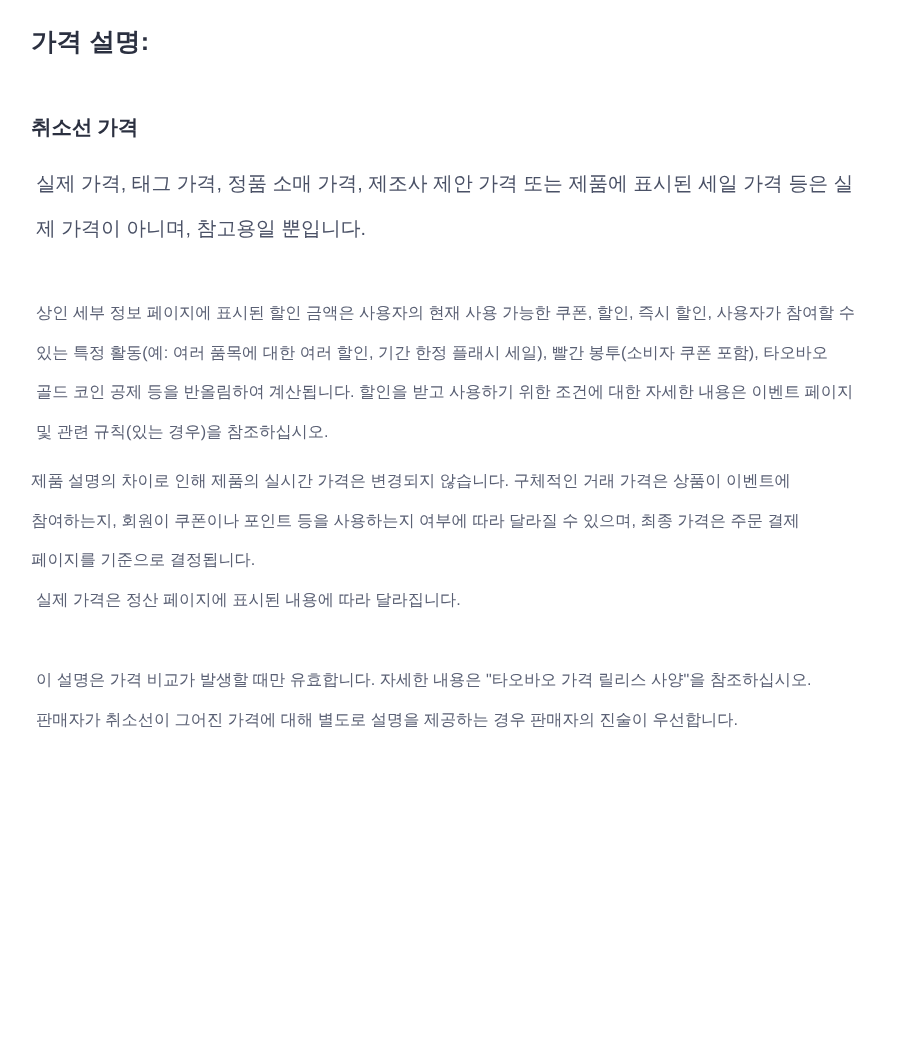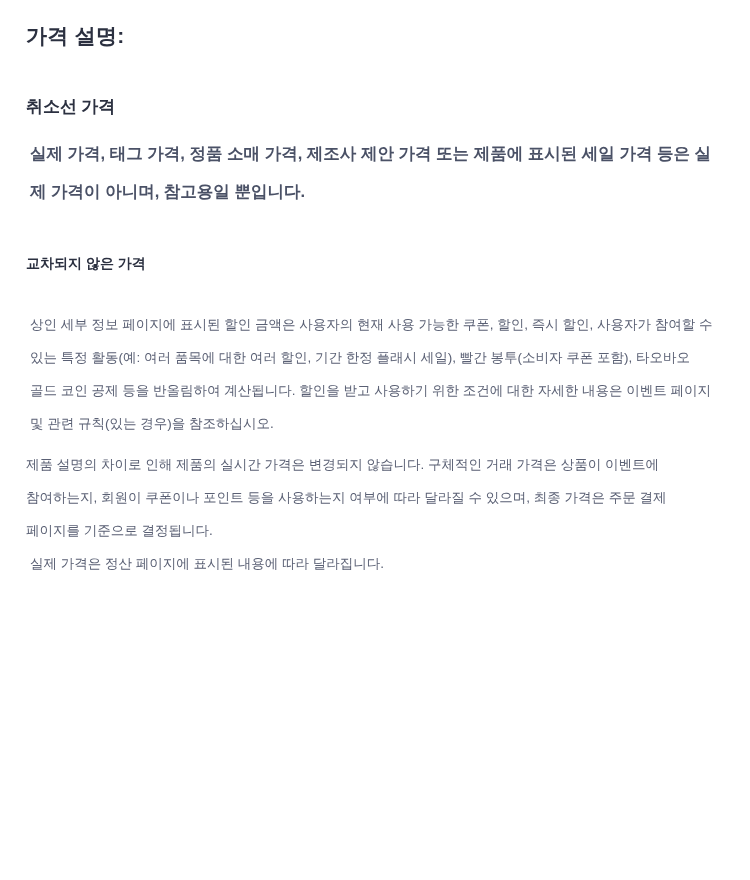--- a/index.html
+++ b/index.html
@@ -38,21 +38,21 @@
     font-weight: bold;
     color: #2b3040;
     margin: 0;
     padding-top: 42px;
     line-height: 26px;
     font-family: Liberation Serif, serif;
   }
 
   .lead {
     font-size: 16.5px;
-    font-weight: bold;
+    font-weight: normal;
     color: #4a5166;
     line-height: 38px;
     margin: 0;
     padding-top: 14px;
     padding-left: 4px;
     padding-right: 6px;
   }
 
   .subhead {
     font-size: 14px;
@@ -90,22 +90,22 @@
 <body>
 
 <div class="page">
 
   <h1 class="title">가격 설명:</h1>
 
   <h2 class="section-head">취소선 가격</h2>
 
   <p class="lead">실제 가격, 태그 가격, 정품 소매 가격, 제조사 제안 가격 또는 제품에 표시된 세일 가격 등은 실제 가격이 아니며, 참고용일 뿐입니다.</p>
 
-  <h3 class="subhead">교차되지 않은 가격</h3>
 
   <p class="body-para gap-lg indent">상인 세부 정보 페이지에 표시된 할인 금액은 사용자의 현재 사용 가능한 쿠폰, 할인, 즉시 할인, 사용자가 참여할 수 있는 특정 활동(예: 여러 품목에 대한 여러 할인, 기간 한정 플래시 세일), 빨간 봉투(소비자 쿠폰 포함), 타오바오 골드 코인 공제 등을 반올림하여 계산됩니다. 할인을 받고 사용하기 위한 조건에 대한 자세한 내용은 이벤트 페이지 및 관련 규칙(있는 경우)을 참조하십시오.</p>
 
   <p class="body-para">제품 설명의 차이로 인해 제품의 실시간 가격은 변경되지 않습니다. 구체적인 거래 가격은 상품이 이벤트에 참여하는지, 회원이 쿠폰이나 포인트 등을 사용하는지 여부에 따라 달라질 수 있으며, 최종 가격은 주문 결제 페이지를 기준으로 결정됩니다.</p>
 
   <p class="body-para tail indent">실제 가격은 정산 페이지에 표시된 내용에 따라 달라집니다.</p>
 
+  <p class="body-para gap-lg indent">이 설명은 가격 비교가 발생할 때만 유효합니다. 자세한 내용은 "타오바오 가격 릴리스 사양"을 참조하십시오. 판매자가 취소선이 그어진 가격에 대해 별도로 설명을 제공하는 경우 판매자의 진술이 우선합니다.</p>
 
 </div>
 
 </body></html>

